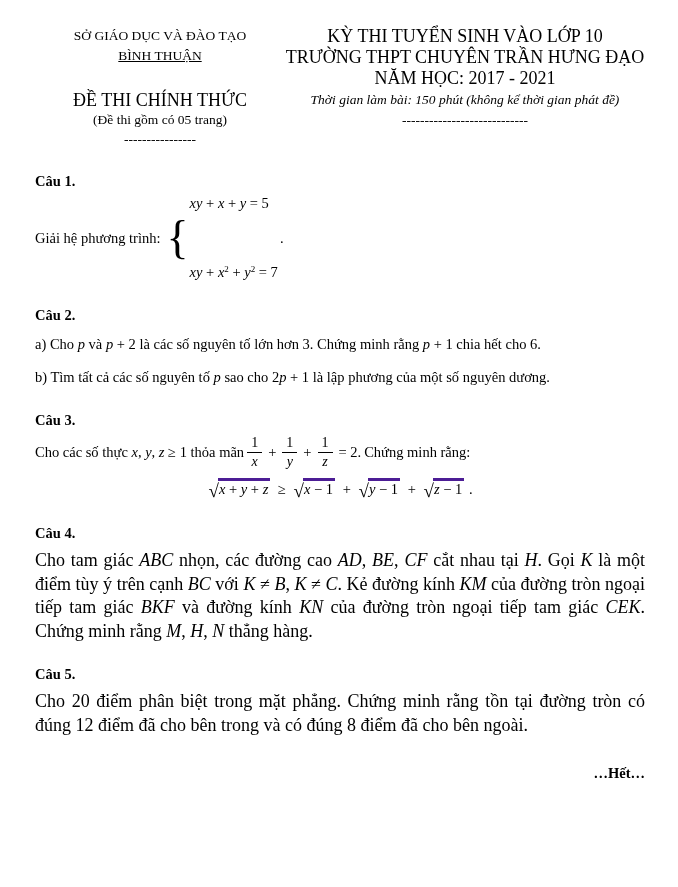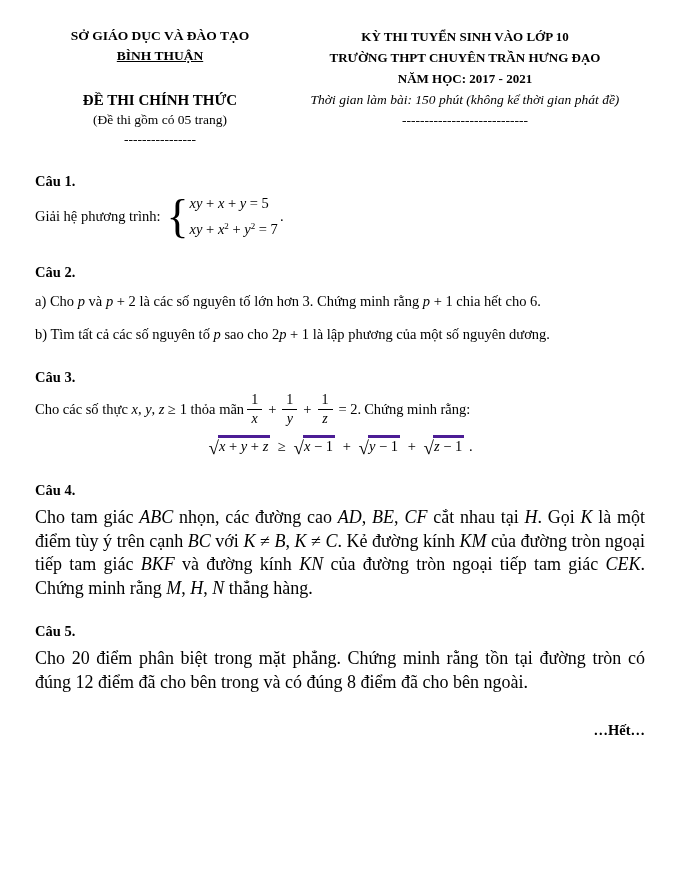--- a/index.html
+++ b/index.html
@@ -3,44 +3,44 @@
 <meta charset="utf-8">
 <style>
   html,body{margin:0;padding:0;}
   body{
     width:678px;height:887px;background:#ffffff;color:#000;
     font-family:"Liberation Serif","DejaVu Serif",serif;
     font-size:14px;
     overflow:hidden;
   }
   .page{box-sizing:border-box;width:678px;height:887px;padding:26px 33px 0 35px;}
-  .b{font-weight:bold}
+  .b{font-weight:normal}
   .u{text-decoration:underline}
   .it{font-style:italic}
   .sup{font-size:9px;vertical-align:5px;}
 
   
   .header{display:flex;}
   .h-left{width:250px;text-align:center;line-height:20px;font-size:13.5px;flex-shrink:0;}
   .h-right{flex:1;text-align:center;line-height:21px;font-size:13.5px;}
   .h-left .spacer{height:24px;}
-  .h-left .title{font-size:15px;}
-  .h-right .big{font-size:13px;}
+  .h-left .title{font-size:18px;}
+  .h-right .big{font-size:18px;}
 
   
   .content{margin-top:16px;}
   .q-title{font-weight:bold;margin-top:23px;font-size:14.5px;}
   .line{margin-top:9px;font-size:14.5px;line-height:23.5px;}
   .para{margin-top:7px;font-size:18px;line-height:23.5px;text-align:justify;}
 
   
   .q1row{display:flex;align-items:center;margin-top:2px;font-size:14.5px;}
   .system{display:inline-flex;align-items:center;margin-left:6px;}
   .brace{font-size:46px;font-weight:200;line-height:46px;margin-right:1px;}
-  .eqcol{display:inline-flex;flex-direction:column;line-height:23px;}
+  .eqcol{display:inline-flex;flex-direction:column;line-height:23px;gap:43px;}
   .sysdot{align-self:center;margin-left:2px;}
 
   
   .frac{display:inline-block;vertical-align:middle;text-align:center;margin:0 3px;line-height:normal;}
   .fn{display:block;padding:0 4px 1px 4px;border-bottom:1px solid #000;line-height:16px;font-size:14px;}
   .fd{display:block;padding-top:1px;line-height:16px;font-size:14px;}
   .q3lead{margin-top:6px;font-size:14.5px;display:flex;align-items:center;flex-wrap:nowrap;}
   .mop{margin:0 3px;}
 
   

